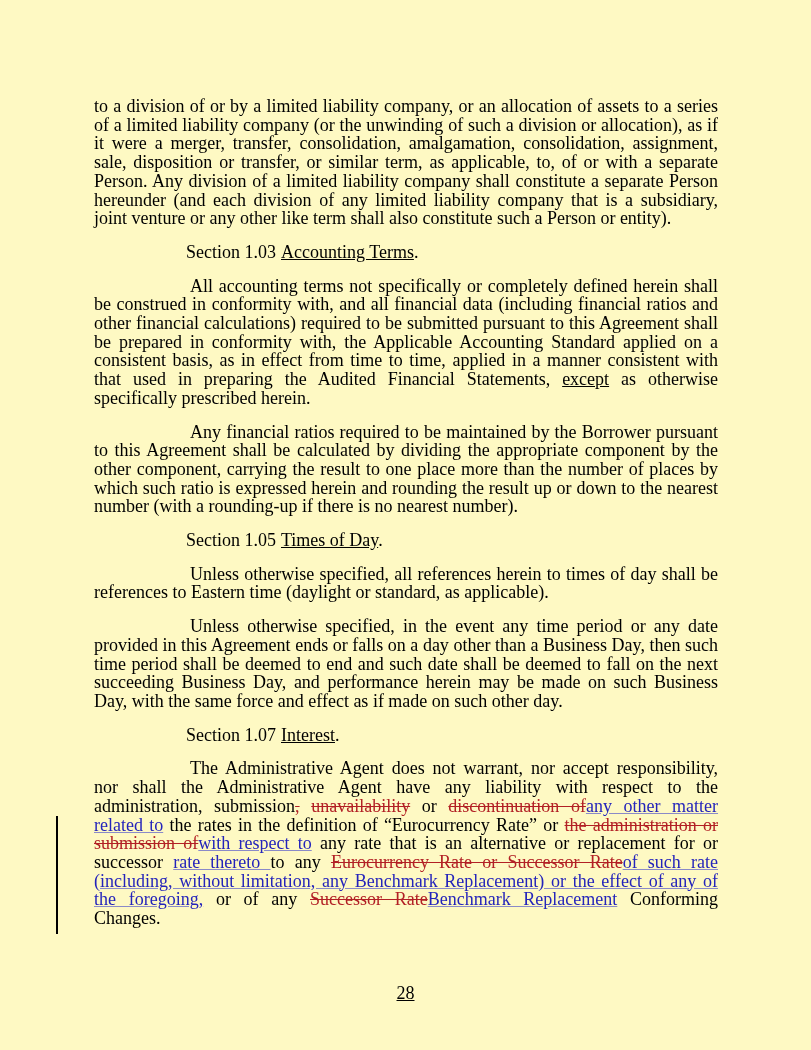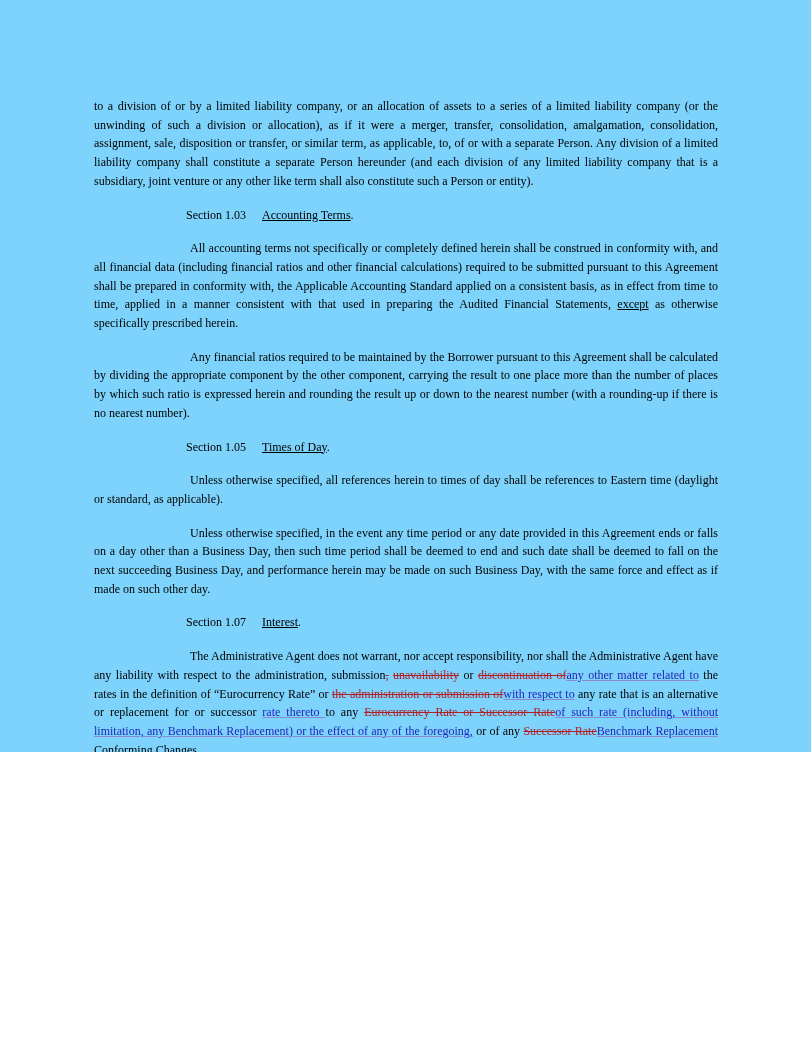--- a/index.html
+++ b/index.html
@@ -1,22 +1,22 @@
 <!DOCTYPE html>
 <html><head>
 <meta charset="utf-8">
 <style>
   html, body { margin: 0; padding: 0; }
   .page {
     position: relative;
     width: 811px;
-    height: 752px;
-    background: #7dd3fc;
+    height: 1050px;
+    background: #fef9c3;
     font-family: "Liberation Serif", serif;
-    font-size: 12px;
+    font-size: 18px;
     line-height: 18.7px;
     color: #000000;
     overflow: hidden;
   }
   .content {
     position: absolute;
     left: 94px;
     top: 97px;
     width: 624px;
   }
@@ -25,21 +25,21 @@
     text-align: justify;
     text-indent: 96px;
   }
   .para.flush { text-indent: 0; }
   .heading {
     margin: 0 0 15px 0;
     padding-left: 92px;
     text-align: left;
   }
   .heading .sec-title {
-    margin-left: 16px;
+    margin-left: 5px;
     text-decoration: underline;
   }
   .u { text-decoration: underline; }
   .del {
     color: #b22025;
     text-decoration: line-through;
     text-decoration-color: #b22025;
   }
   .ins {
     color: #2424bb;

